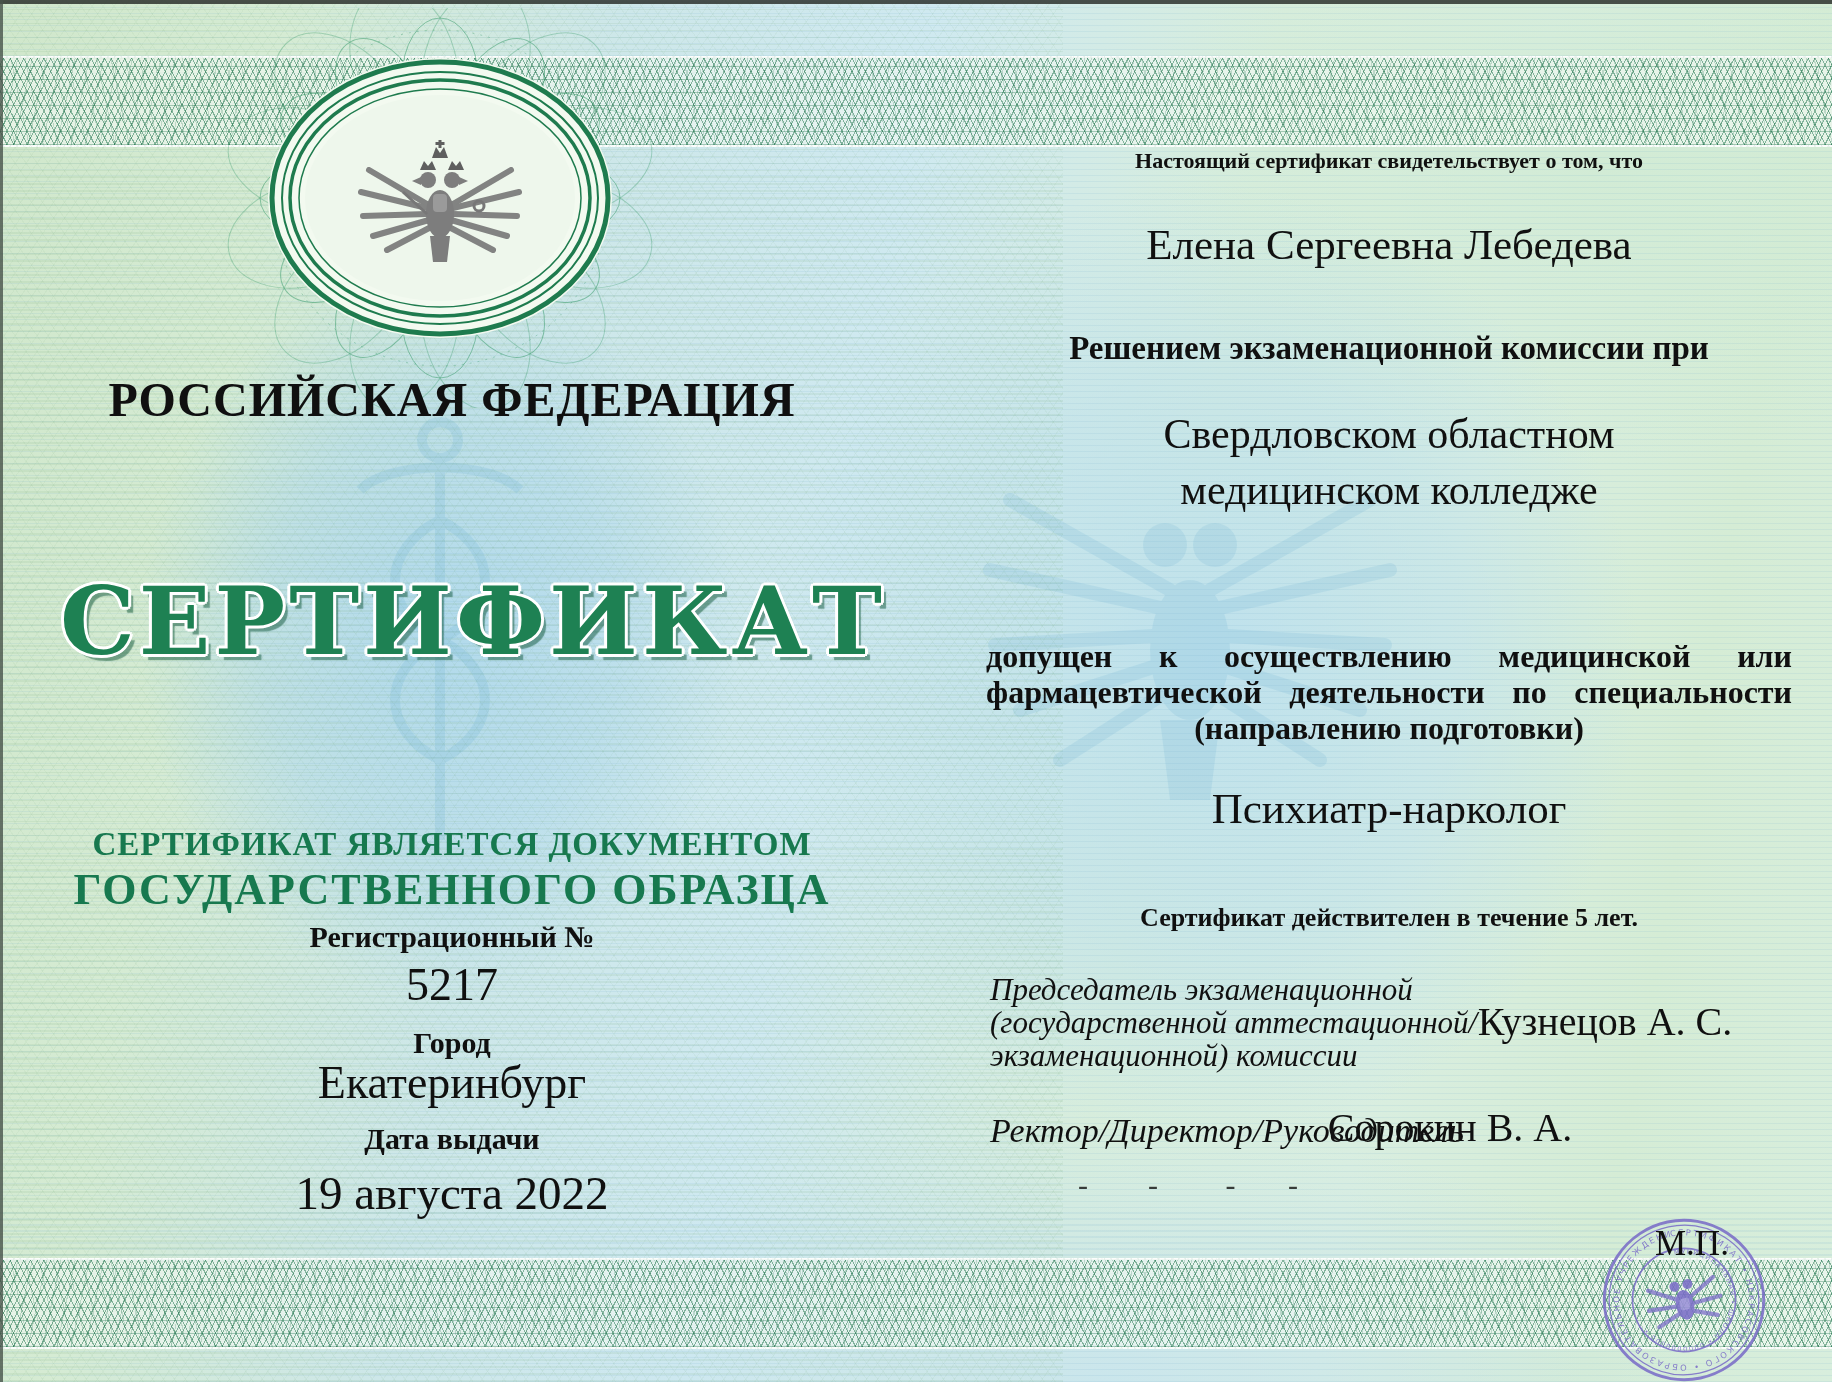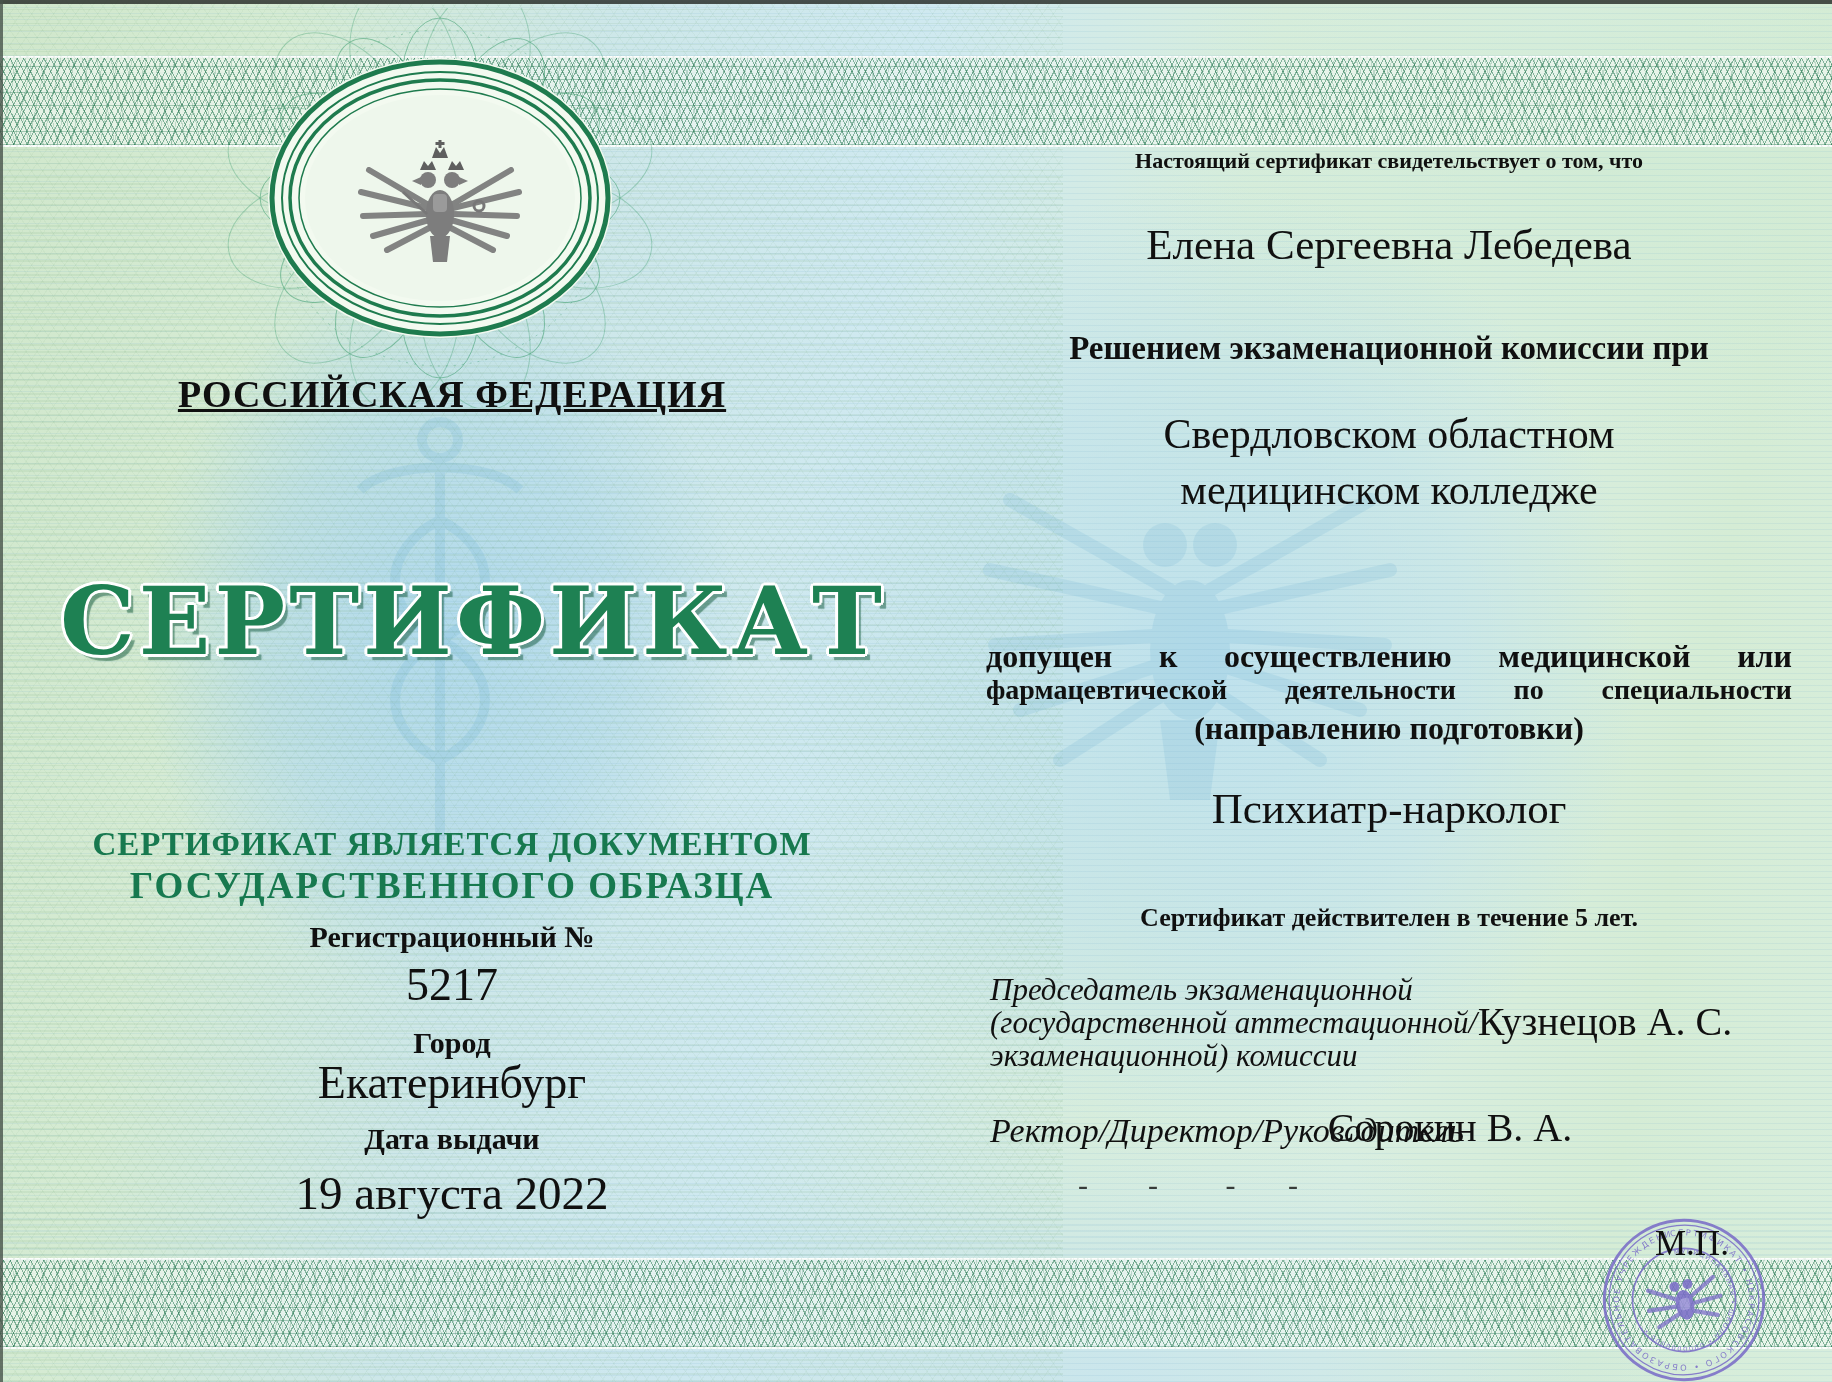--- a/index.html
+++ b/index.html
@@ -150,42 +150,42 @@
         <rect x="273.5" y="132" width="3" height="8"></rect>
           <rect x="270.5" y="134" width="9" height="3"></rect>
       </g>
       <g stroke="#777" stroke-width="3" fill="none">
         <line x1="262" y1="206" x2="238" y2="184"></line>
         <circle cx="314" cy="198" r="5"></circle>
       </g>
     </g>
   </svg>
 
-  <div class="txt left-col ctr bold" style="top:372px;font-size:38px;letter-spacing:1px;text-decoration:underline;">РОССИЙСКАЯ ФЕДЕРАЦИЯ</div>
+  <div class="txt left-col ctr bold" style="top:372px;font-size:48px;letter-spacing:1px;">РОССИЙСКАЯ ФЕДЕРАЦИЯ</div>
 
   <div class="txt left-col ctr title" style="top:566px;font-size:94px;letter-spacing:4px;">СЕРТИФИКАТ</div>
 
   <div class="txt left-col ctr green" style="top:826px;font-size:33px;font-weight:600;letter-spacing:1px;">СЕРТИФИКАТ ЯВЛЯЕТСЯ ДОКУМЕНТОМ</div>
-  <div class="txt left-col ctr green" style="top:864px;font-size:37px;font-weight:600;letter-spacing:2px;">ГОСУДАРСТВЕННОГО  ОБРАЗЦА</div>
+  <div class="txt left-col ctr green" style="top:864px;font-size:44px;font-weight:600;letter-spacing:2px;">ГОСУДАРСТВЕННОГО  ОБРАЗЦА</div>
 
   <div class="txt left-col ctr bold" style="top:920px;font-size:30px;">Регистрационный №</div>
   <div class="txt left-col ctr" style="top:958px;font-size:46px;">5217</div>
   <div class="txt left-col ctr bold" style="top:1026px;font-size:30px;">Город</div>
   <div class="txt left-col ctr" style="top:1056px;font-size:46px;">Екатеринбург</div>
   <div class="txt left-col ctr bold" style="top:1122px;font-size:30px;">Дата выдачи</div>
   <div class="txt left-col ctr" style="top:1166px;font-size:47px;">19 августа 2022</div>
 
   <div class="txt right-col ctr bold" style="top:148px;font-size:22px;">Настоящий сертификат свидетельствует о том, что</div>
   <div class="txt right-col ctr bold" style="top:330px;font-size:33px;">Решением экзаменационной комиссии при</div>
   <div class="txt right-col ctr" style="top:220px;font-size:43px;">Елена Сергеевна Лебедева</div>
   <div class="txt right-col ctr" style="top:410px;font-size:42px;">Свердловском областном</div>
   <div class="txt right-col ctr" style="top:466px;font-size:42px;">медицинском колледже</div>
 
   <div class="txt right-col bold just" style="top:638px;font-size:32px;">допущен к осуществлению медицинской или</div>
-  <div class="txt right-col bold just" style="top:674px;font-size:28px;">фармацевтической деятельности по специальности</div>
+  <div class="txt right-col bold just" style="top:674px;font-size:32px;">фармацевтической деятельности по специальности</div>
   <div class="txt right-col ctr bold" style="top:710px;font-size:32px;">(направлению подготовки)</div>
 
   <div class="txt right-col ctr" style="top:784px;font-size:43px;">Психиатр-нарколог</div>
   <div class="txt right-col ctr bold" style="top:903px;font-size:26px;">Сертификат действителен в течение 5 лет.</div>
 
   <div class="txt ital" style="left:990px;top:972px;font-size:31px;">Председатель экзаменационной</div>
   <div class="txt ital" style="left:990px;top:1005px;font-size:31px;">(государственной  аттестационной/</div>
   <div class="txt ital" style="left:990px;top:1038px;font-size:31px;">экзаменационной) комиссии</div>
   <div class="txt ctr" style="left:1440px;top:998px;width:330px;font-size:40px;">Кузнецов А. С.</div>
 

